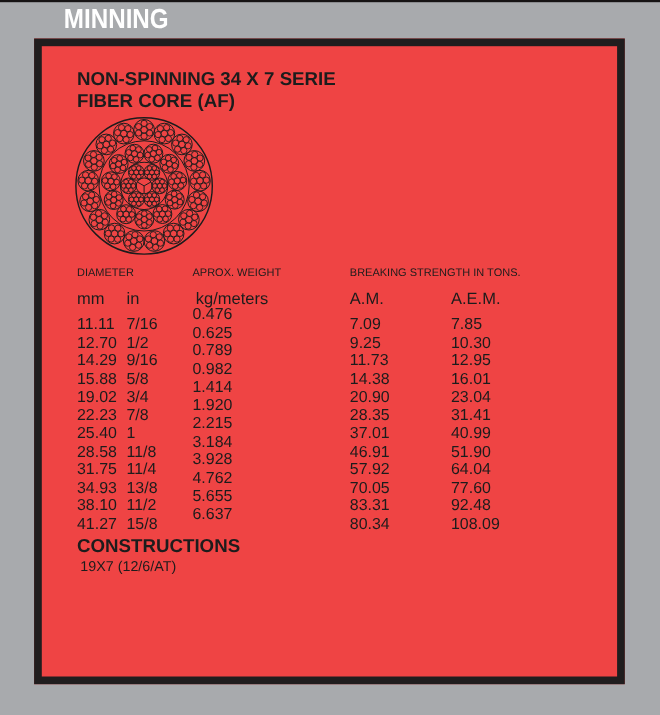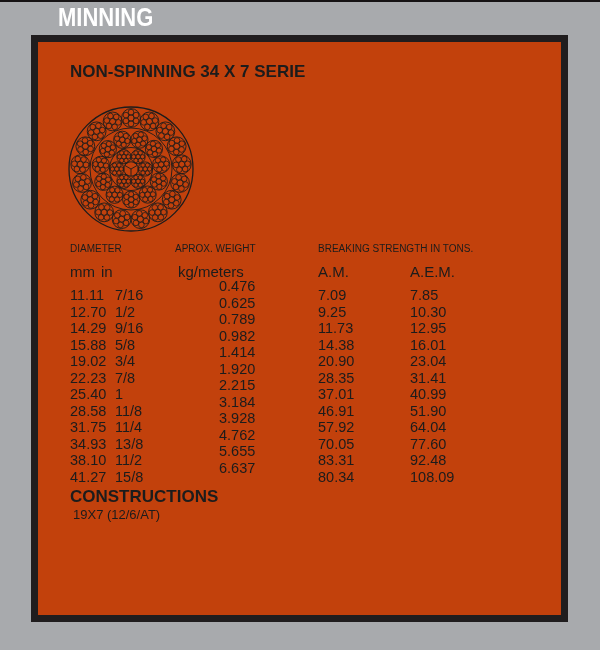--- a/index.html
+++ b/index.html
@@ -17,40 +17,40 @@
   .page-title{
     position:absolute;left:58px;top:3px;
     font-size:25px;font-weight:bold;color:#ffffff;
     letter-spacing:0px;
     transform:scaleX(0.88);transform-origin:left center;
     white-space:nowrap;
   }
   .sheet{
     position:absolute;left:31px;top:35px;
     width:523px;height:573px;
-    background:#c2410c;
+    background:#ef4444;
     border:7px solid #201d1e;
   }
   .heading{
     position:absolute;left:32px;top:20px;
     font-size:17px;font-weight:600;line-height:20px;
     white-space:nowrap;
   }
   .rope-svg{
     position:absolute;left:26px;top:64px;
     width:134px;height:127px;
   }
   .abs{position:absolute;white-space:nowrap;}
   .group-header{font-size:10px;top:201px;}
   .sub-header{font-size:15px;top:221px;}
   .col{position:absolute;font-size:14.5px;line-height:16.5px;}
   .col .cell{height:16.5px;white-space:nowrap;}
   .col-mm{left:32px;top:245px;}
   .col-in{left:77px;top:245px;}
-  .col-kg{left:137px;top:236px;margin-left:44px;}
+  .col-kg{left:137px;top:236px;}
   .col-am{left:280px;top:245px;}
   .col-aem{left:372px;top:245px;}
   .constructions-heading{
     position:absolute;left:32px;top:445px;
     font-size:17px;font-weight:600;white-space:nowrap;
   }
   .constructions-value{
     position:absolute;left:35px;top:465px;
     font-size:13px;white-space:nowrap;
   }
@@ -59,20 +59,21 @@
 <body>
 
 <div class="top-edge"></div>
 
 <div class="page-title">MINNING</div>
 
 <div class="sheet">
 
   <div class="heading">
     <div>NON-SPINNING 34 X 7 SERIE</div>
+    <div>FIBER CORE (AF)</div>
   </div>
 
   <svg id="rope-svg" class="rope-svg" viewBox="0 0 134 127">
       <circle cx="67.00" cy="63.00" r="62.00" fill="none" stroke="#1c1c1c" stroke-width="1.3"></circle>
       <circle cx="67.00" cy="63.00" r="41.00" fill="none" stroke="#1c1c1c" stroke-width="0.9"></circle>
       <circle cx="67.00" cy="63.00" r="21.50" fill="none" stroke="#1c1c1c" stroke-width="0.9"></circle>
       <circle cx="67.00" cy="12.00" r="9.40" fill="none" stroke="#1c1c1c" stroke-width="0.9"></circle>
       <circle cx="67.00" cy="12.00" r="3.01" fill="none" stroke="#1c1c1c" stroke-width="0.8"></circle>
       <circle cx="67.00" cy="6.17" r="2.82" fill="none" stroke="#1c1c1c" stroke-width="0.8"></circle>
       <circle cx="72.05" cy="9.09" r="2.82" fill="none" stroke="#1c1c1c" stroke-width="0.8"></circle>
@@ -348,21 +349,21 @@
       <line x1="67" y1="63" x2="67.00" y2="70.20" stroke="#1c1c1c" stroke-width="0.9"></line>
       <line x1="67" y1="63" x2="60.76" y2="59.40" stroke="#1c1c1c" stroke-width="0.9"></line>
       <line x1="67" y1="63" x2="73.24" y2="59.40" stroke="#1c1c1c" stroke-width="0.9"></line>
     </svg>
 
   <div class="abs group-header" style="left:32px">DIAMETER</div>
   <div class="abs group-header" style="left:280px">BREAKING STRENGTH IN TONS.</div>
   <div class="abs group-header" style="left:137px">APROX. WEIGHT</div>
 
   <div class="abs sub-header" style="left:32px">mm</div>
-  <div class="abs sub-header" style="left:63px">in</div>
+  <div class="abs sub-header" style="left:77px">in</div>
   <div class="abs sub-header" style="left:140px">kg/meters</div>
   <div class="abs sub-header" style="left:280px">A.M.</div>
   <div class="abs sub-header" style="left:372px">A.E.M.</div>
 
   <div class="col col-mm" id="col-mm">
       <div class="cell">11.11</div>
       <div class="cell">12.70</div>
       <div class="cell">14.29</div>
       <div class="cell">15.88</div>
       <div class="cell">19.02</div>

